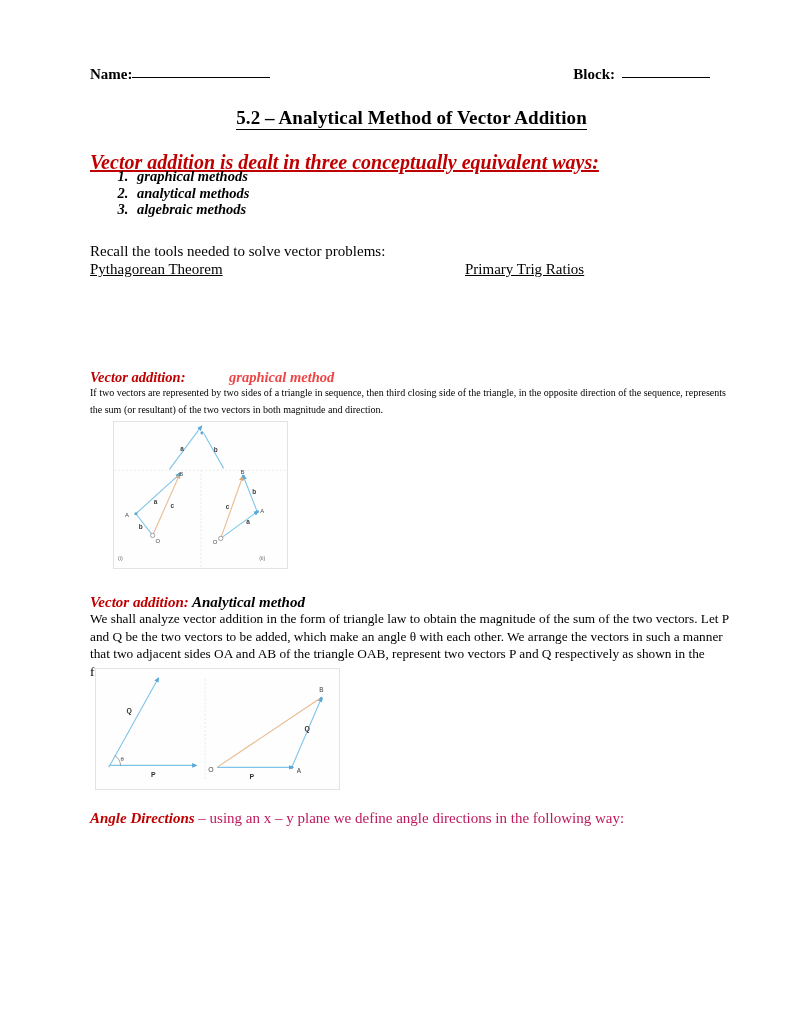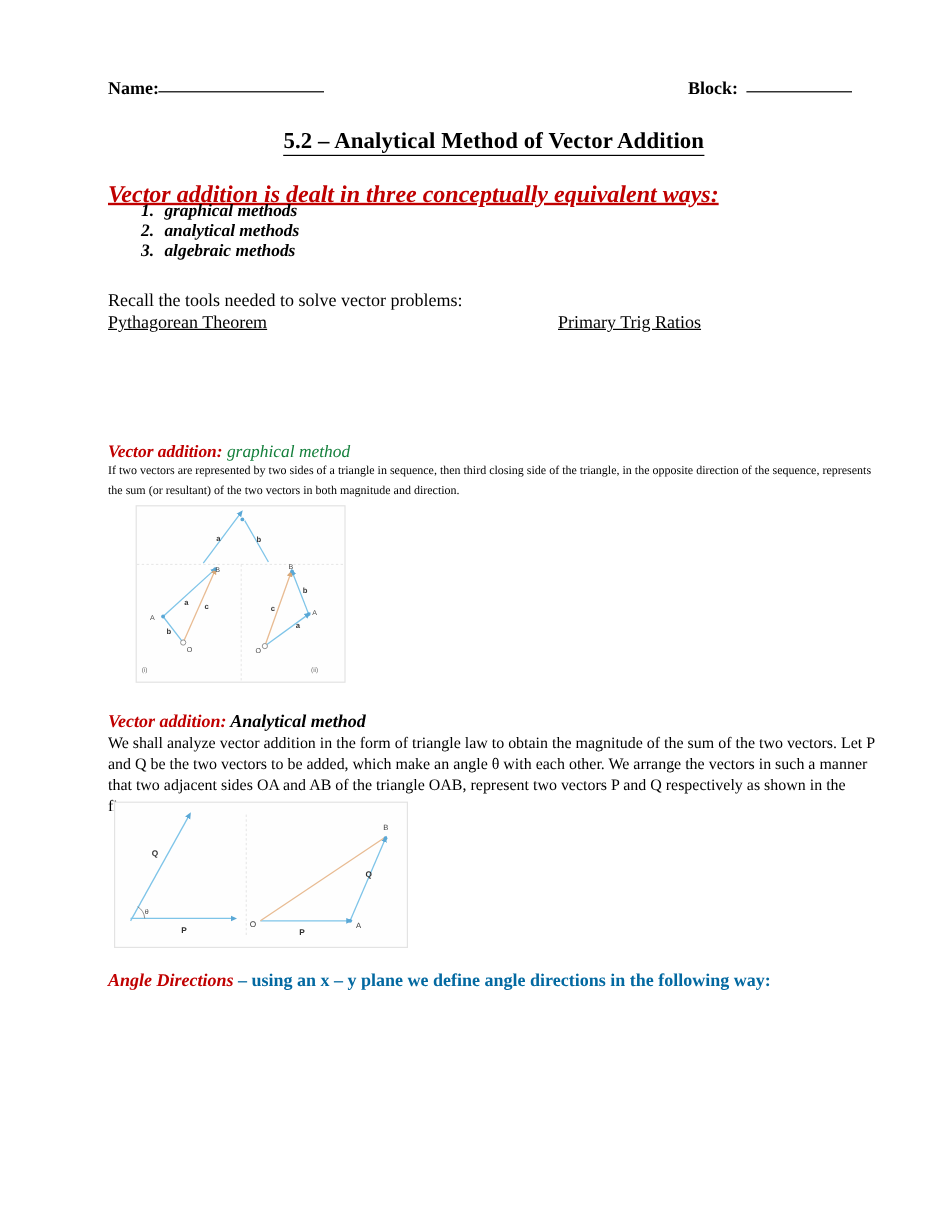--- a/index.html
+++ b/index.html
@@ -127,23 +127,24 @@
   }
 
   
   .sec-graph-head {
     position: absolute;
     left: 90px;
     top: 369px;
     font-size: 14.5px;
   }
   .sec-graph-head .sub {
-    color: #15803d;
-    font-weight: normal;
+    color: #ef4444;
+    font-weight: bold;
     font-style: italic;
+    margin-left: 40px;
   }
   .sec-graph-body {
     position: absolute;
     left: 90px;
     top: 385px;
     width: 645px;
     font-size: 10px;
     line-height: 16.5px;
   }
 
@@ -169,22 +170,22 @@
   }
 
   
   .angle-dir {
     position: absolute;
     left: 90px;
     top: 810px;
     font-size: 15px;
   }
   .angle-dir .rest {
-    color: #0369a1;
-    font-weight: bold;
+    color: #be185d;
+    font-weight: normal;
     font-style: normal;
   }
 
   
   .figure {
     position: absolute;
     background: #fefefe;
     border: 1px solid #e3e3e3;
     box-sizing: border-box;
   }

